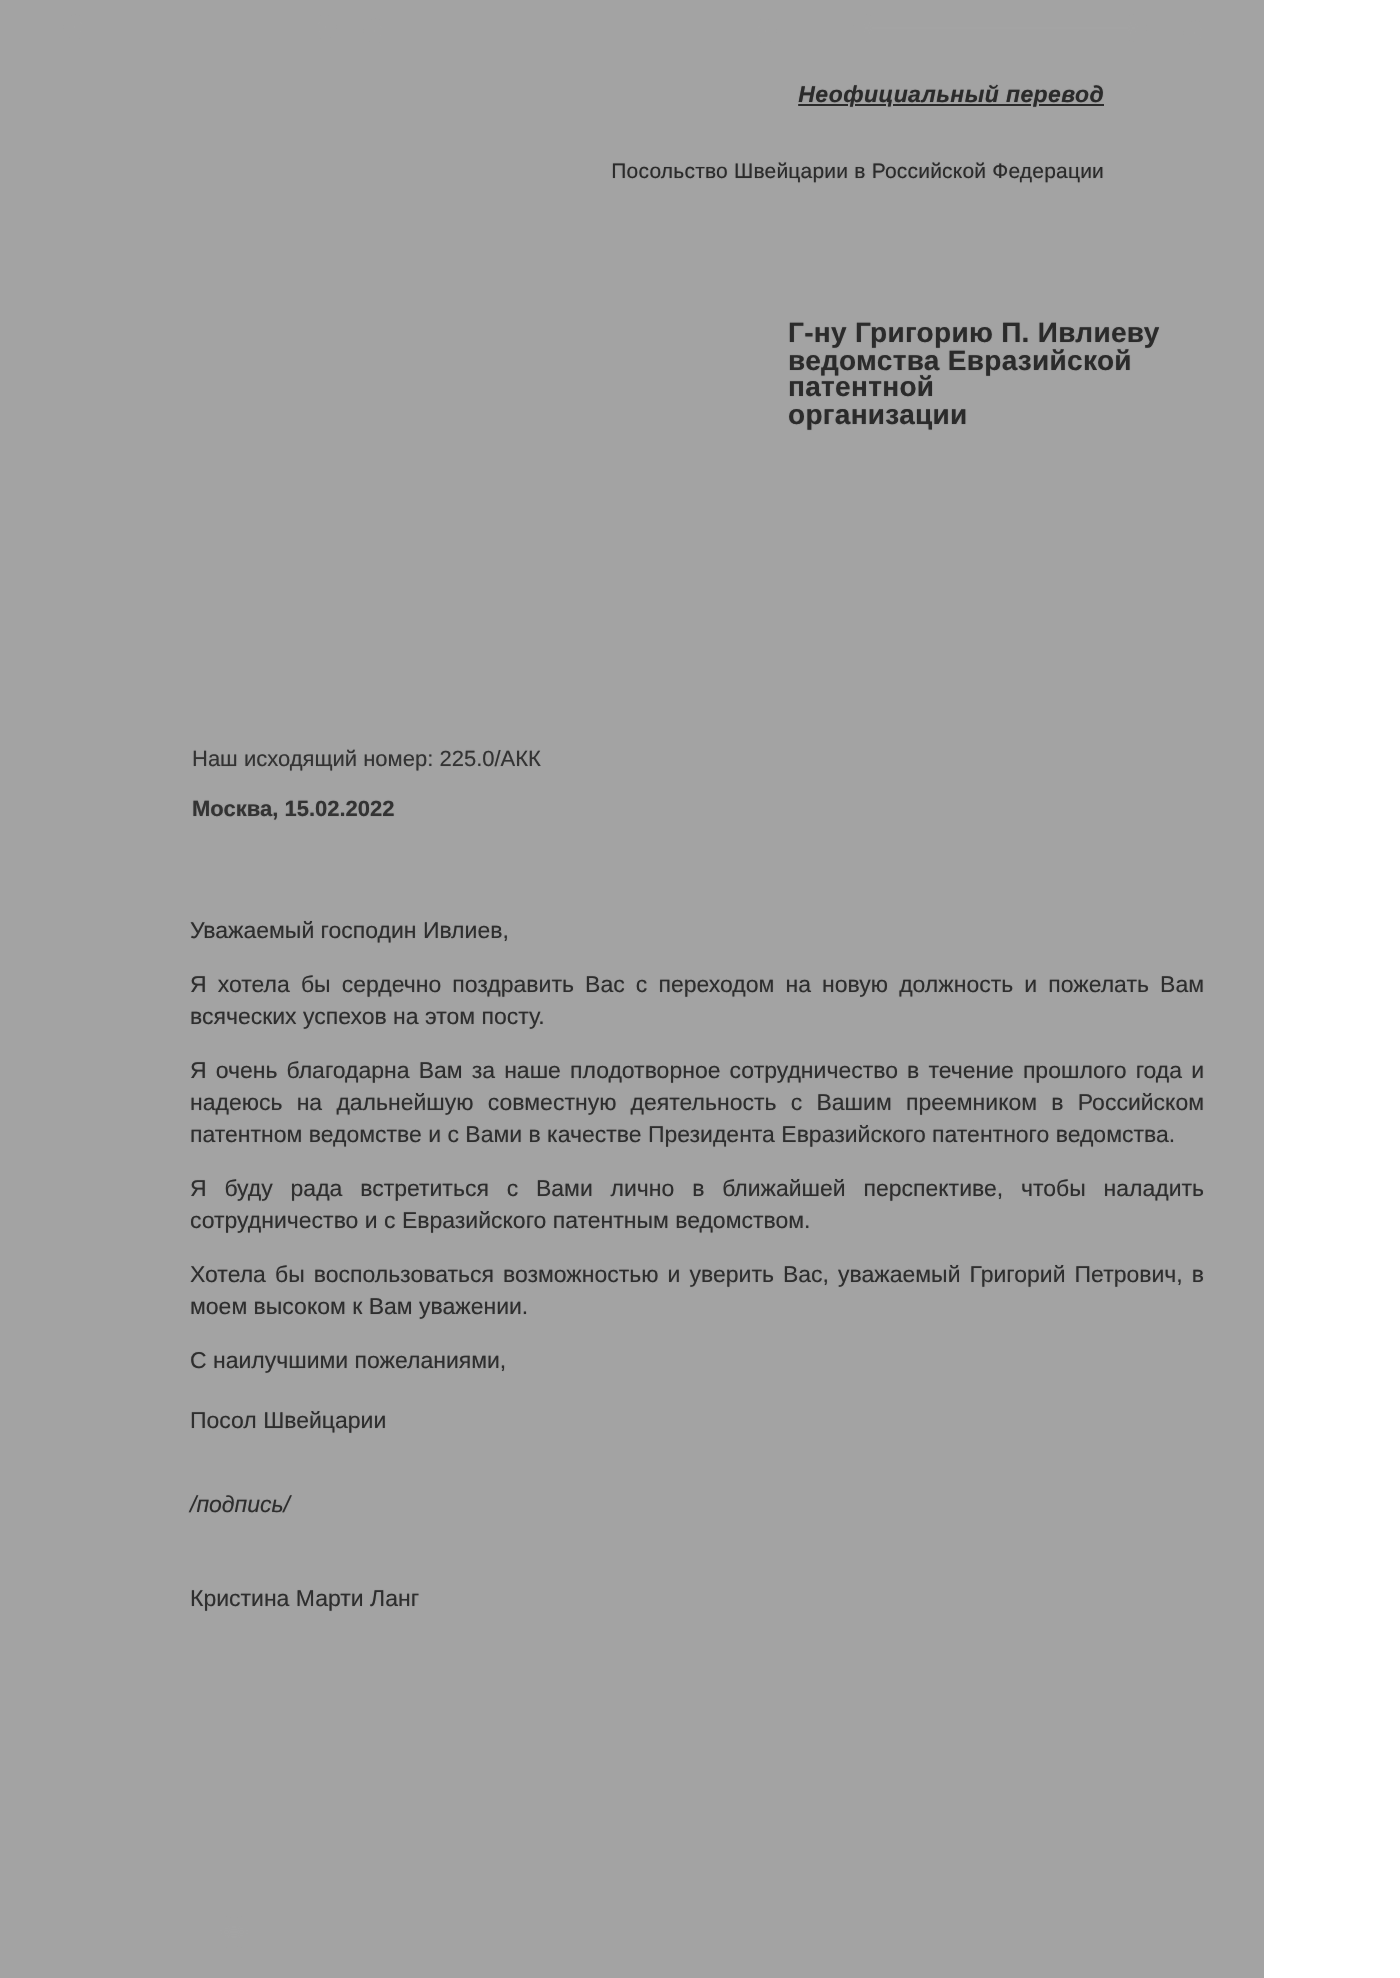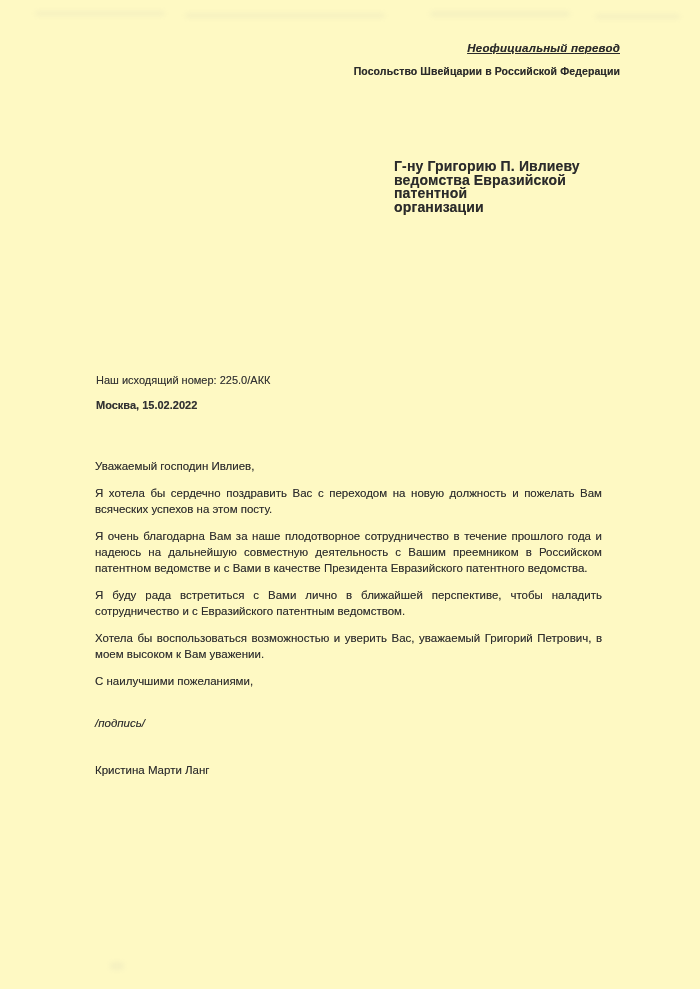--- a/index.html
+++ b/index.html
@@ -2,23 +2,23 @@
 <html><head>
 <meta charset="utf-8">
 <style>
   html, body {
     margin: 0;
     padding: 0;
     background: #ffffff;
   }
   .page {
     position: relative;
-    width: 700px;
+    width: 632px;
     height: 989px;
-    background: #fef9c3;
+    background: #a3a3a3;
     overflow: hidden;
     font-family: "Liberation Sans", "DejaVu Sans", sans-serif;
     color: #2d2d2d;
   }
   
   .noise {
     position: absolute;
     background: #aaaaaa;
     opacity: 0.10;
     filter: blur(2.5px);
@@ -36,23 +36,23 @@
     display: inline-block;
     font-size: 11.5px;
     font-weight: bold;
     font-style: italic;
     text-decoration: underline;
     letter-spacing: 0.2px;
     color: #2b2b2b;
     text-shadow: 0 0 0.5px rgba(45,45,45,0.55);
   }
   .embassy-name {
-    margin-top: 9px;
+    margin-top: 24px;
     font-size: 10.5px;
-    font-weight: bold;
+    font-weight: normal;
     letter-spacing: 0.1px;
     color: #2b2b2b;
     text-shadow: 0 0 0.5px rgba(45,45,45,0.5);
   }
   
   .recipient {
     position: absolute;
     top: 160px;
     left: 394px;
     width: 230px;
@@ -157,17 +157,18 @@
           <div class="ln">Я буду рада встретиться с Вами лично в ближайшей перспективе, чтобы наладить</div>
           <div class="ln last">сотрудничество и с Евразийского патентным ведомством.</div>
         </div>
         <div class="para">
           <div class="ln">Хотела бы воспользоваться возможностью и уверить Вас, уважаемый Григорий Петрович, в</div>
           <div class="ln last">моем высоком к Вам уважении.</div>
         </div>
       </div>
 
     <div class="farewell">С наилучшими пожеланиями,</div>
+    <div class="sender-title">Посол Швейцарии</div>
     <div class="signature-placeholder">/подпись/</div>
     <div class="sender-name">Кристина Марти Ланг</div>
   </div>
 
 </div>
 
 </body></html>

